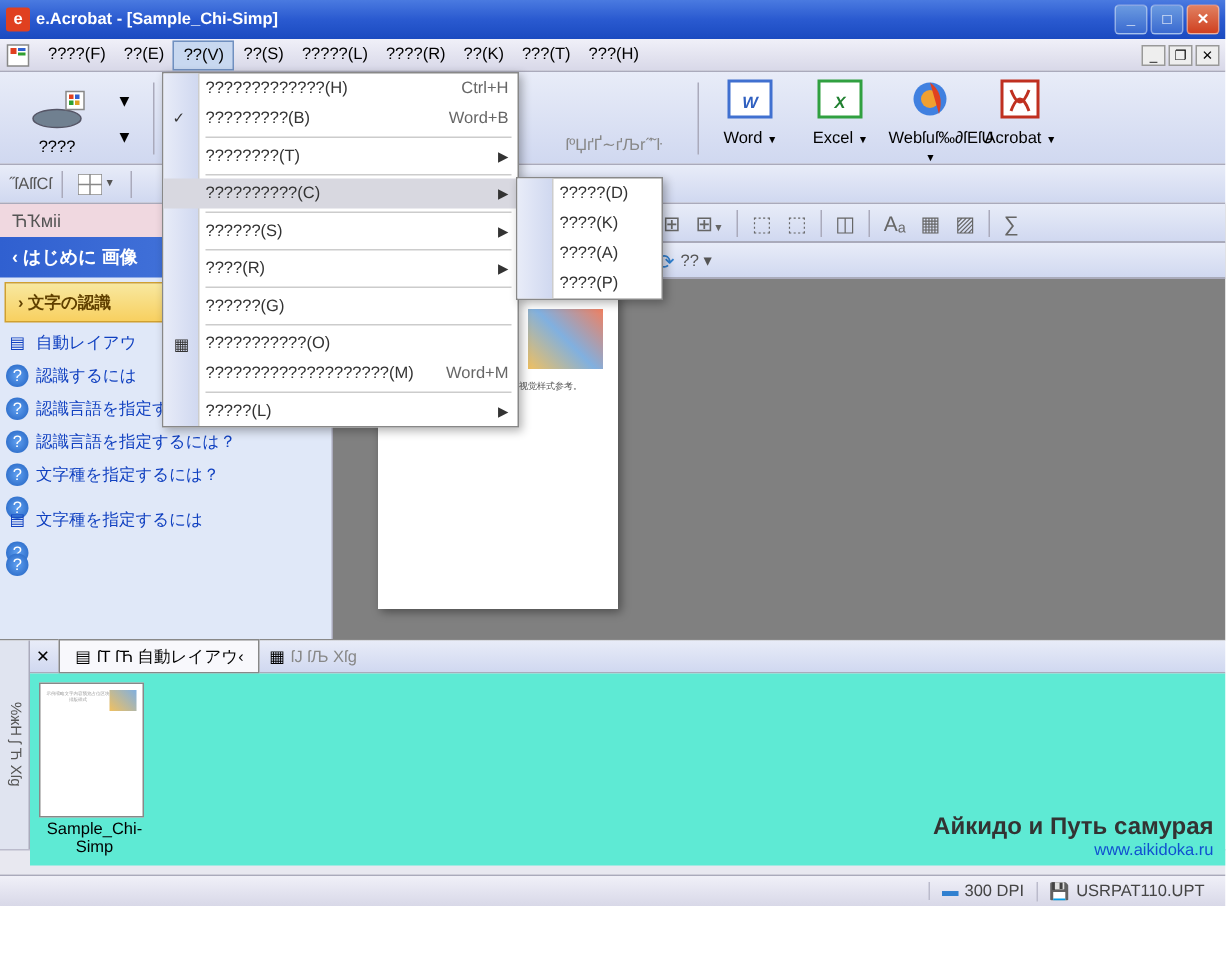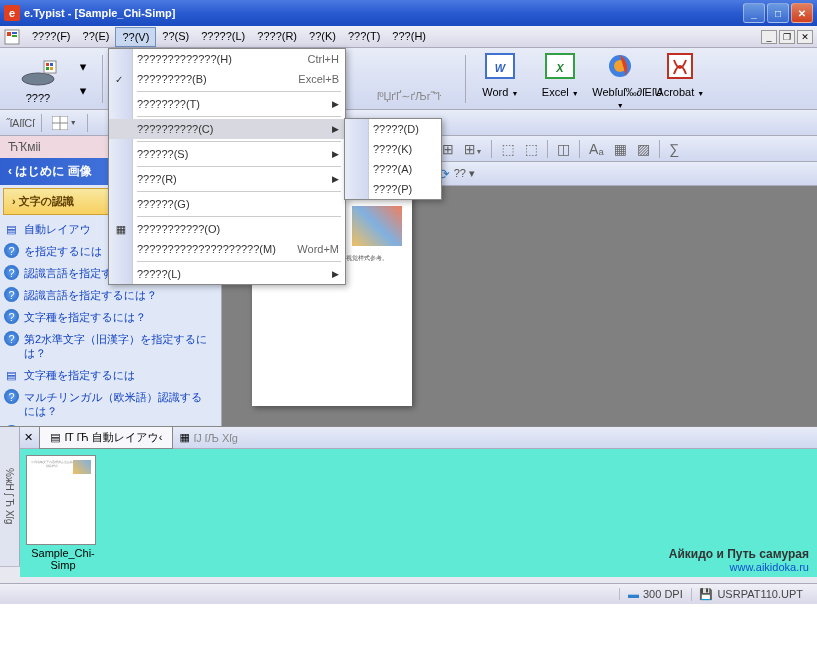--- a/index.html
+++ b/index.html
@@ -73,37 +73,37 @@
 
 .bottom-panel { height: 140px; border-top: 1px solid #888; background: #fff; display: flex; }
 .bottom-panel .vtab { width: 20px; background: #e0e4f0; writing-mode: vertical-rl; display: flex; align-items: center; justify-content: center; font-size: 10px; color: #555; border-right: 1px solid #aab; }
 .bottom-panel .bp-inner { flex: 1; display: flex; flex-direction: column; }
 .bottom-panel .bp-tabs { height: 22px; background: linear-gradient(#e8ecf8,#d0d8f0); display: flex; align-items: center; padding: 0 4px; border-bottom: 1px solid #aab; }
 .bottom-panel .bp-tab { padding: 3px 10px; border: 1px solid #888; background: #f8f8fc; margin-right: 6px; display: flex; align-items: center; gap: 4px; }
 .bottom-panel .bp-body { flex: 1; background: #5eead4; padding: 6px; position: relative; }
 .bottom-panel .thumb { width: 74px; text-align: center; }
 .bottom-panel .thumb .thumb-img { width: 70px; height: 90px; background: #fff; border: 1px solid #888; margin-bottom: 2px; padding: 4px; font-size: 3px; color: #999; }
 .bottom-panel .watermark { position: absolute; right: 8px; bottom: 4px; text-align: right; }
-.bottom-panel .watermark .wm1 { color: #333; font-size: 12px; font-weight: bold; }
+.bottom-panel .watermark .wm1 { color: #333; font-size: 16px; font-weight: bold; }
 .bottom-panel .watermark .wm2 { color: #1050d0; font-size: 11px; }
 
 
 .statusbar { height: 21px; background: linear-gradient(#f0f0f8,#d8d8e8); border-top: 1px solid #aab; display: flex; align-items: center; padding: 0 6px; color: #444; font-size: 10px; }
 .statusbar .spacer { flex: 1; }
 .statusbar .cell { border-left: 1px solid #bbc; padding: 0 8px; display: flex; align-items: center; gap: 4px; }
 
 
 .scroll-gutter-bottom { height: 17px; background: #e8e8f0; border-top: 1px solid #bbc; }
 </style>
 </head>
 <body>
 
 <div class="titlebar">
   <div class="app-icon">e</div>
-  <span>e.Typist - [Sample_Chi-Simp]</span>
+  <span>e.Acrobat - [Sample_Chi-Simp]</span>
   <div class="spacer"></div>
   <div class="winbtn min">_</div>
   <div class="winbtn max">□</div>
   <div class="winbtn close">✕</div>
 </div>
 
 <div class="menubar">
   <div class="menu-icon">
     <svg width="16" height="16">
         <rect x="1" y="1" width="14" height="14" fill="#fff" stroke="#888"></rect>
@@ -211,45 +211,43 @@
     <div class="side-title">ЋҠміі</div>
     <div class="side-header">‹ はじめに 画像</div>
     <div class="side-band">› 文字の認識</div>
     <div id="side-links">
         <div class="side-link">
           <span class="link-icon">▤</span>
           <span>自動レイアウ</span>
         </div>
         <div class="side-link">
           <span class="link-icon qmark">?</span>
-          <span>を指定するには</span>
+          <span>認識するには</span>
         </div>
         <div class="side-link">
           <span class="link-icon qmark">?</span>
           <span>認識言語を指定するには？</span>
         </div>
         <div class="side-link">
           <span class="link-icon qmark">?</span>
           <span>認識言語を指定するには？</span>
         </div>
         <div class="side-link">
           <span class="link-icon qmark">?</span>
           <span>文字種を指定するには？</span>
         </div>
         <div class="side-link">
           <span class="link-icon qmark">?</span>
-          <span>第2水準文字（旧漢字）を指定するには？</span>
         </div>
         <div class="side-link">
           <span class="link-icon">▤</span>
           <span>文字種を指定するには</span>
         </div>
         <div class="side-link">
           <span class="link-icon qmark">?</span>
-          <span>マルチリンガル（欧米語）認識するには？</span>
         </div>
         <div class="side-link">
           <span class="link-icon qmark">?</span>
         </div>
       </div>
   </div>
   <div class="docarea">
     <div class="extra-tb">
       <div style="width:200px"></div>
       <div class="sep"></div>
@@ -324,21 +322,21 @@
 <div class="dropdown">
   <div class="gutter"></div>
   <div id="dropdown-items" style="position:relative">
       <div class="dd-item">
         <span>?????????????(H)</span>
         <span class="shortcut">Ctrl+H</span>
       </div>
       <div class="dd-item">
         <span class="dd-check">✓</span>
         <span>?????????(B)</span>
-        <span class="shortcut">Excel+B</span>
+        <span class="shortcut">Word+B</span>
       </div>
       <div class="dd-sep"></div>
       <div class="dd-item">
         <span>????????(T)</span>
         <span class="arrow">▶</span>
       </div>
       <div class="dd-sep"></div>
       <div class="dd-item highlight">
         <span>??????????(C)</span>
         <span class="arrow">▶</span>

